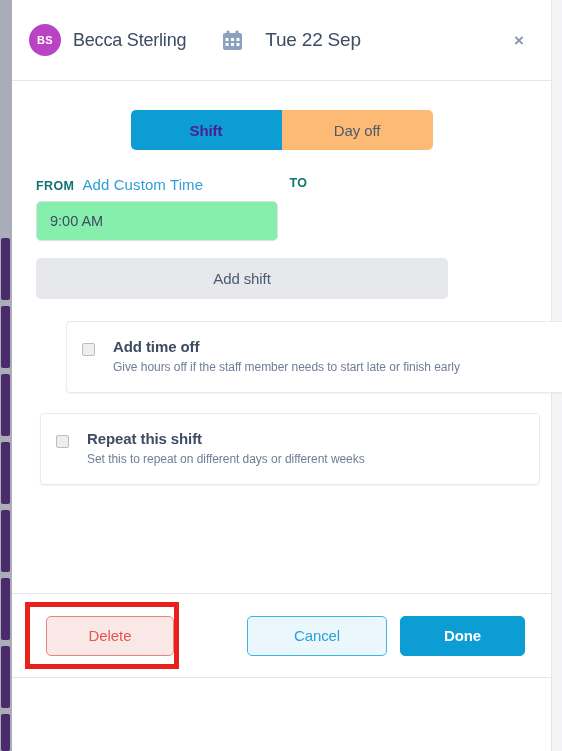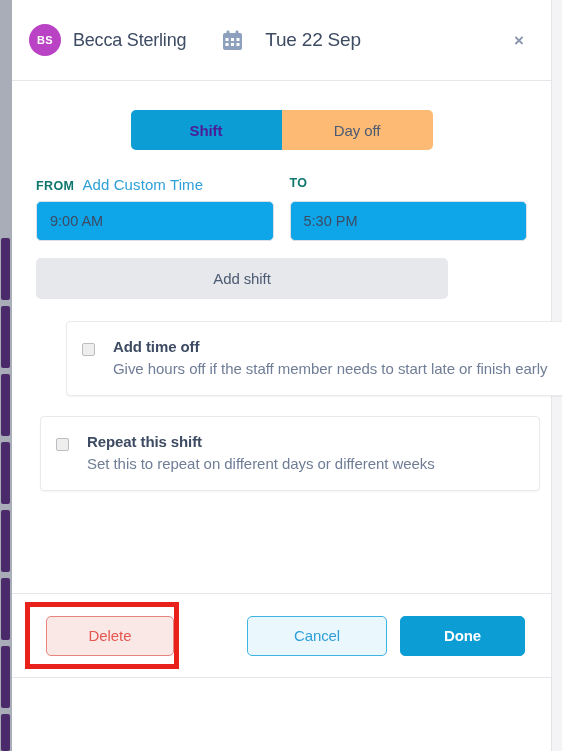--- a/index.html
+++ b/index.html
@@ -187,21 +187,21 @@
   .inputs-row {
     display: flex;
     margin-top: 8px;
     padding: 0 8px;
   }
   .time-input {
     width: 242px;
     height: 40px;
     border: 1px solid #dcdfe5;
     border-radius: 5px;
-    background: #0ea5e9;
+    background: #86efac;
     font-family: inherit;
     font-size: 14.5px;
     color: #3d4b63;
     padding: 0 13px;
     outline: none;
   }
   .time-input.second { margin-left: 16px; }
 
   
   .add-shift {
@@ -248,21 +248,21 @@
   }
   .opt-text { margin-left: 18px; }
   .opt-title {
     font-size: 15px;
     font-weight: bold;
     color: #3d4b63;
     letter-spacing: -.1px;
   }
   .opt-sub {
     margin-top: 5px;
-    font-size: 15px;
+    font-size: 12px;
     color: #6f7d96;
     letter-spacing: -.05px;
   }
 
   
   .modal-footer {
     position: absolute;
     left: 0;
     bottom: 0;
     width: 100%;
@@ -379,21 +379,20 @@
           <span class="lbl-strong">FROM</span>
           <span class="lbl-link">Add Custom Time</span>
         </div>
         <div class="label-col second">
           <span class="lbl-strong">TO</span>
         </div>
       </div>
 
       <div class="inputs-row">
         <input class="time-input" type="text" value="9:00 AM" style="">
-        <input class="time-input second" type="text" value="5:30 PM" style="">
       </div>
 
       <button class="add-shift">Add shift</button>
 
       <div class="opt-card first">
         <input type="checkbox" class="opt-check" style="">
         <div class="opt-text">
           <div class="opt-title">Add time off</div>
           <div class="opt-sub">Give hours off if the staff member needs to start late or finish early</div>
         </div>

